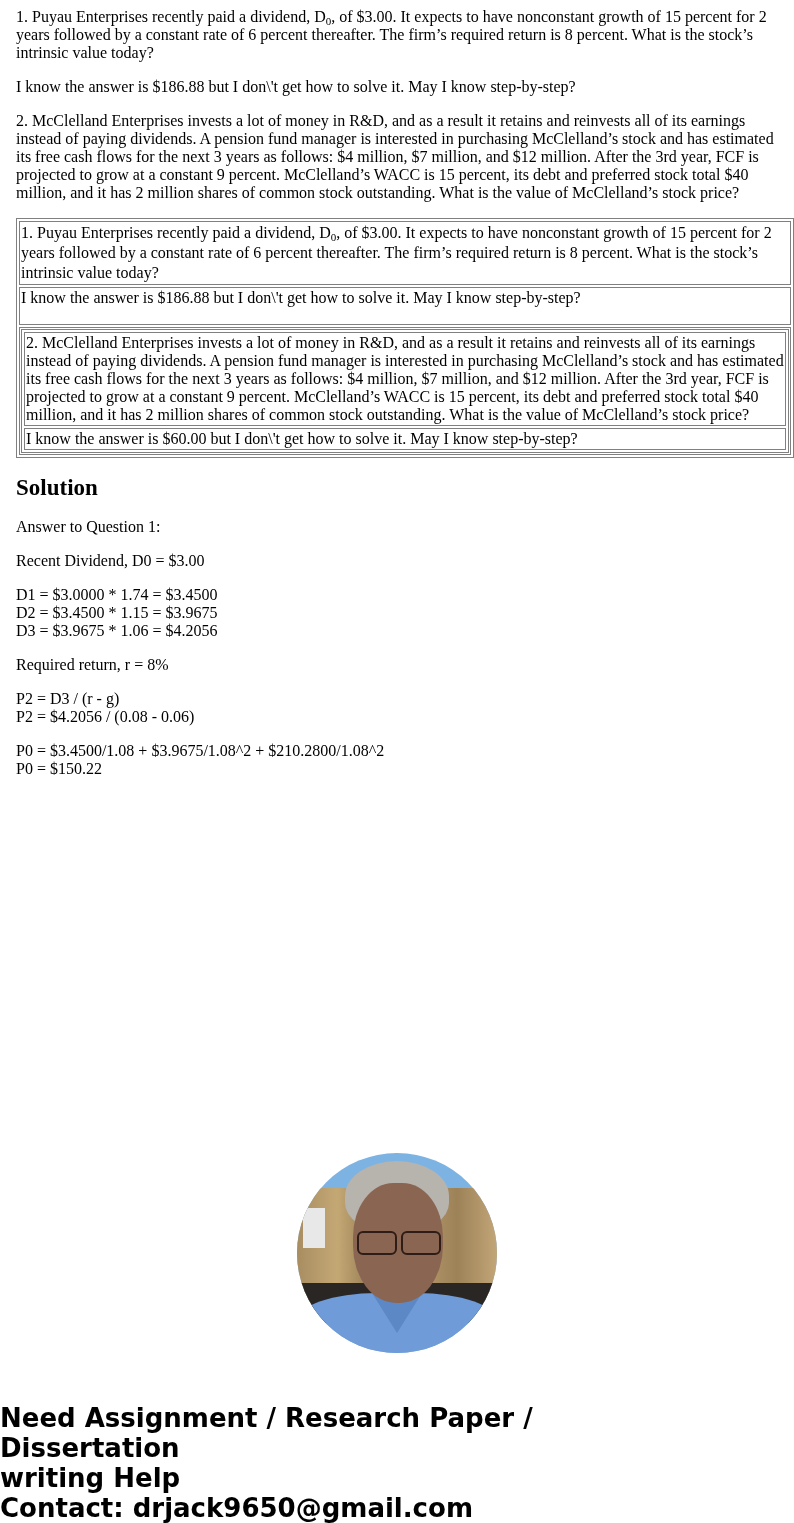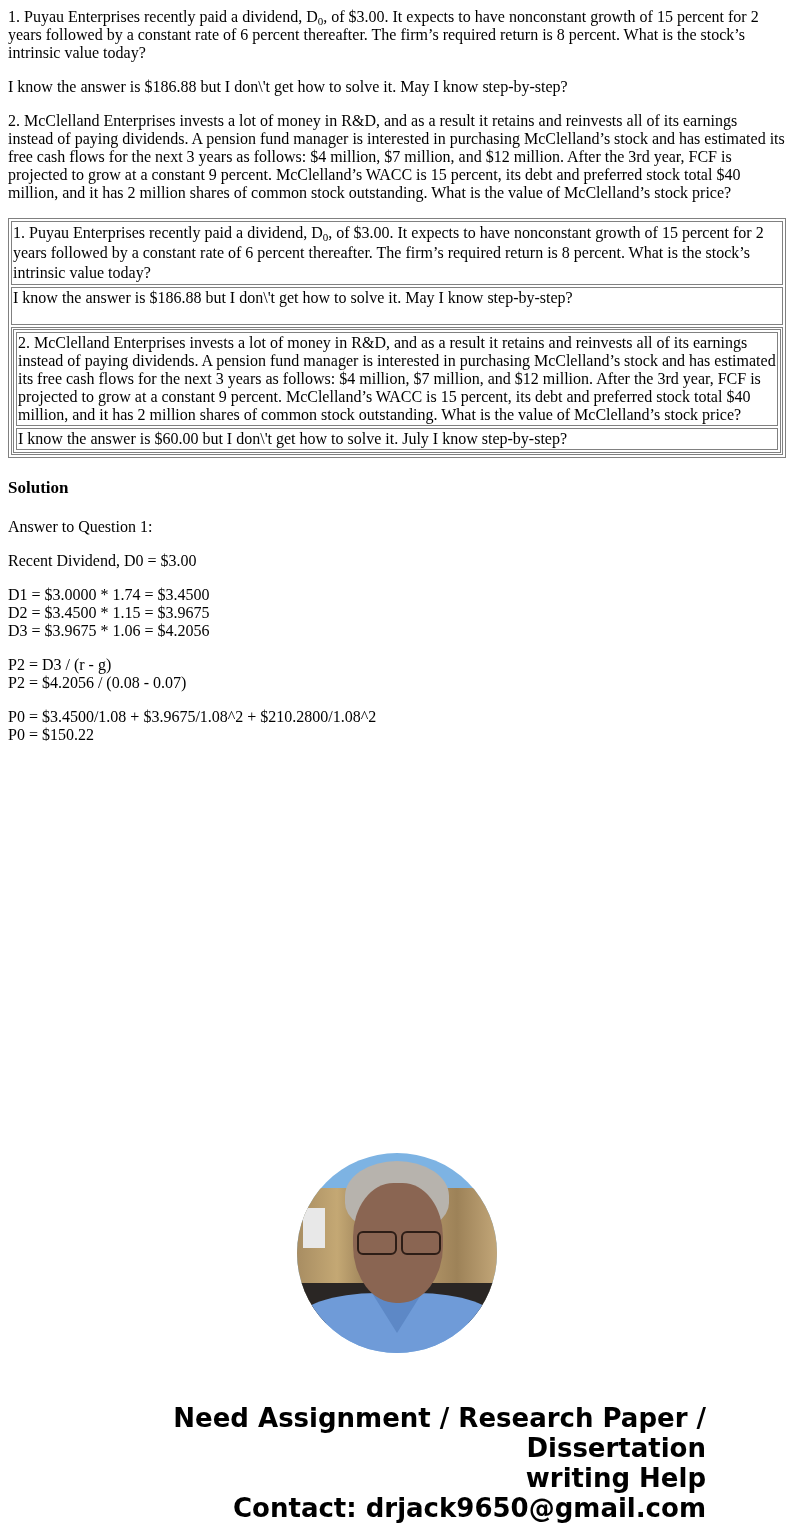--- a/index.html
+++ b/index.html
@@ -6,21 +6,21 @@
     body {
       width: 794px;
       height: 1523px;
       position: relative;
       font-family: "Liberation Serif", serif;
       font-size: 16px;
       color: #000;
       line-height: 18px;
       overflow: hidden;
     }
-    .wrap { padding: 0 8px; }
+    .wrap { padding: 0 16px; }
     p { margin: 0 0 16px 0; }
     .q1 { margin-top: 8px; }
     sub { font-size: 11px; line-height: 0; vertical-align: -3px; }
 
     table.outer {
       width: 778px;
       border: 1px solid #808080;
       border-spacing: 2px;
       margin-top: 8px;
       border-collapse: separate;
@@ -38,21 +38,21 @@
       border-spacing: 2px;
       border-collapse: separate;
     }
     table.inner td {
       border: 1px solid #808080;
       padding: 1px;
       vertical-align: top;
     }
 
     h3.sol {
-      font-size: 17px;
+      font-size: 23px;
       font-weight: bold;
       margin: 19px 0 19px 0;
       line-height: 22px;
     }
     .block p { margin: 0 0 16px 0; }
 
     .avatar {
       position: absolute;
       left: 297px;
       top: 1153px;
@@ -71,21 +71,21 @@
     .av-glasses-l { position:absolute; left:60px; top:78px; width:36px; height:20px; border:2px solid #2d1d16; border-radius:6px; }
     .av-glasses-r { position:absolute; left:104px; top:78px; width:36px; height:20px; border:2px solid #2d1d16; border-radius:6px; }
     .av-shirt { position:absolute; left:0; top:140px; width:200px; height:70px; background:#6f9bd8; border-radius:40% 40% 0 0; }
     .av-collar { position:absolute; left:75px; top:140px; width:50px; height:40px; background:#5d88c6; clip-path: polygon(0 0,100% 0,50% 100%); }
 
     .footer {
       position: absolute;
       left: 0;
       top: 1403px;
       width: 706px;
-      text-align: right;
+      text-align: left;
       font-family: "DejaVu Sans", sans-serif;
       font-weight: bold;
       font-size: 26px;
       line-height: 30px;
       color: #000;
     }
   </style>
 </head>
 <body>
 
@@ -108,42 +108,43 @@
           </td>
       </tr>
       <tr>
         <td>
           <table class="inner">
             <tbody>
               <tr>
                   <td>2. McClelland Enterprises invests a lot of money in R&amp;D, and as a result it retains and reinvests all of its earnings instead of paying dividends. A pension fund manager is interested in purchasing McClelland’s stock and has estimated its free cash flows for the next 3 years as follows: $4 million, $7 million, and $12 million. After the 3rd year, FCF is projected to grow at a constant 9 percent. McClelland’s WACC is 15 percent, its debt and preferred stock total $40 million, and it has 2 million shares of common stock outstanding. What is the value of McClelland’s stock price?</td>
                 </tr>
               <tr>
-                  <td>I know the answer is $60.00 but I don\'t get how to solve it. July I know step-by-step?</td>
+                  <td>I know the answer is $60.00 but I don\'t get how to solve it. May I know step-by-step?</td>
                 </tr>
             </tbody>
           </table>
         </td>
       </tr>
     </tbody>
   </table>
 
   <h3 class="sol">Solution</h3>
 
   <div class="block">
     <p>Answer to Question 1:</p>
     <p>Recent Dividend, D0 = $3.00</p>
     <p class="lines">
       <span style="display:block">D1 = $3.0000 * 1.74 = $3.4500</span>
       <span style="display:block">D2 = $3.4500 * 1.15 = $3.9675</span>
       <span style="display:block">D3 = $3.9675 * 1.06 = $4.2056</span>
     </p>
+    <p>Required return, r = 8%</p>
     <p class="lines">
       <span style="display:block">P2 = D3 / (r - g)</span>
-      <span style="display:block">P2 = $4.2056 / (0.08 - 0.07)</span>
+      <span style="display:block">P2 = $4.2056 / (0.08 - 0.06)</span>
     </p>
     <p class="lines">
       <span style="display:block">P0 = $3.4500/1.08 + $3.9675/1.08^2 + $210.2800/1.08^2</span>
       <span style="display:block">P0 = $150.22</span>
     </p>
   </div>
 </div>
 
 <div class="avatar">
   <div class="av-wall"></div>

